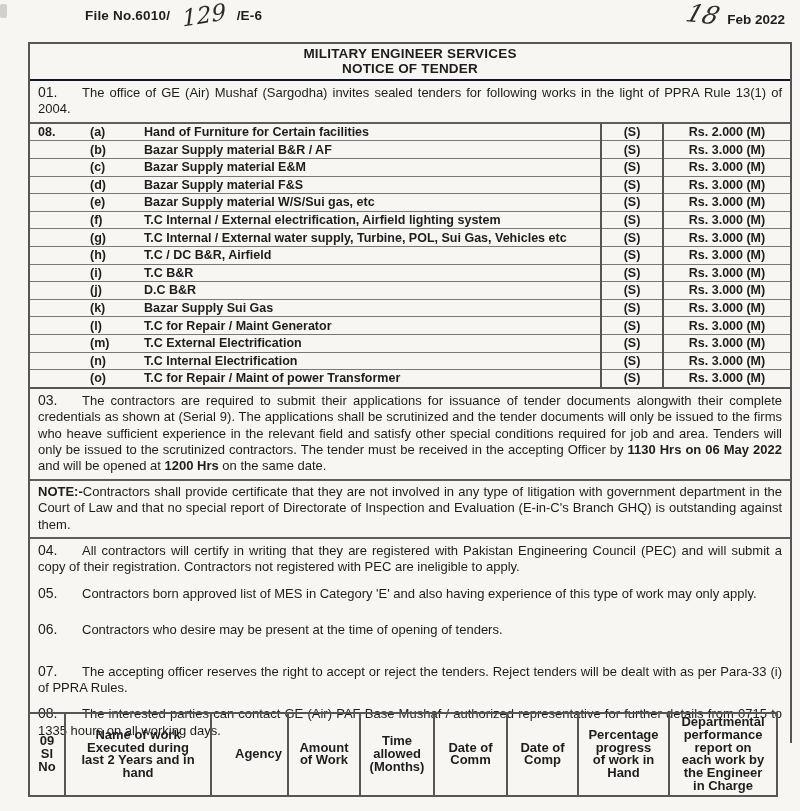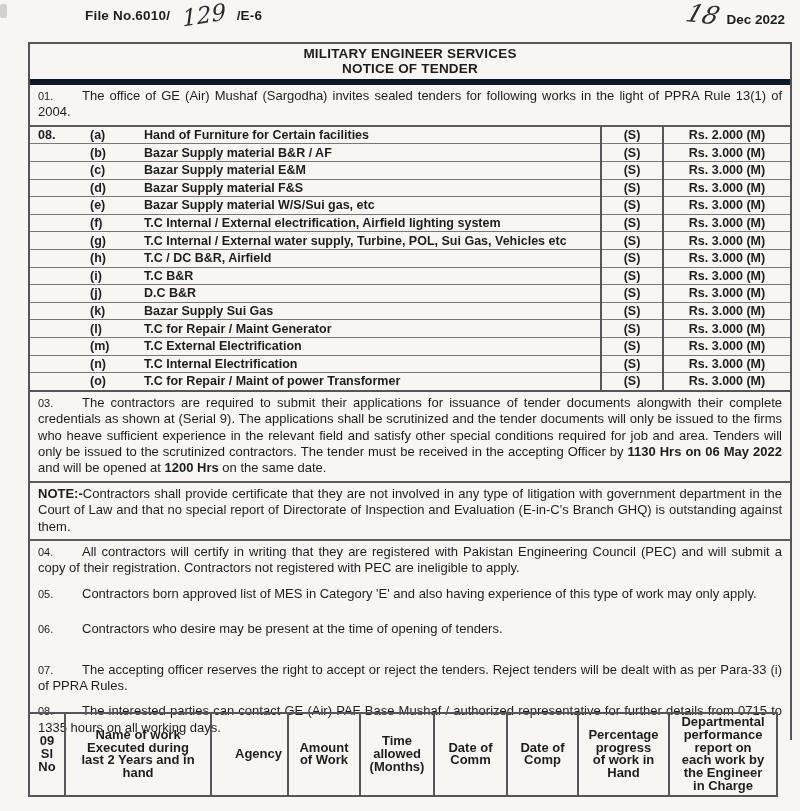--- a/index.html
+++ b/index.html
@@ -24,26 +24,26 @@
   .date-block{position:absolute;right:3px;top:0;display:flex;align-items:flex-start;}
   .date-block .handwrite{font-size:25px;transform:rotate(6deg) skewX(-12deg);margin:-6px 8px 0 0;}
   .date-text{font-weight:bold;font-size:13.5px;margin-top:4px;}
 
   
   .main-box{
     position:absolute;left:28px;top:42px;width:764px;
     border:2px solid #565656;border-bottom:none;
     box-sizing:border-box;background:transparent;
   }
-  .title-cell{border-bottom:6px solid #0f172a;text-align:center;padding:2px 0 3px 0;}
+  .title-cell{border-bottom:2px solid #0f172a;text-align:center;padding:2px 0 3px 0;}
   .title-org{font-weight:bold;font-size:13.5px;letter-spacing:.2px;}
   .title-sub{font-weight:bold;font-size:13.5px;letter-spacing:.2px;}
 
   .para{margin:0;padding:3px 8px 4px 8px;font-size:13px;line-height:16.4px;text-align:justify;}
-  .para .pnum{display:inline-block;min-width:44px;font-size:11px;}
+  .para .pnum{display:inline-block;min-width:44px;font-size:14px;}
   .cell-line{border-bottom:2px solid #5d5d5d;}
 
   
   table{border-collapse:collapse;}
   .works-table{width:100%;table-layout:fixed;}
   .works-table td{
     height:16.6px;padding:0 4px;font-size:12.5px;font-weight:bold;
     border-bottom:1.5px solid #787878;overflow:hidden;white-space:nowrap;
     vertical-align:middle;
   }
@@ -93,21 +93,21 @@
   <div class="scan-mark"></div>
 
   <div class="doc-header">
     <div class="file-no">
       <span>File No.6010/</span>
       <span class="handwrite">129</span>
       <span>/E-6</span>
     </div>
     <div class="date-block">
       <span class="handwrite">18</span>
-      <span class="date-text">Dec 2022</span>
+      <span class="date-text">Feb 2022</span>
     </div>
   </div>
 
   <div class="main-box">
 
     <div class="title-cell">
       <div class="title-org">MILITARY ENGINEER SERVICES</div>
       <div class="title-sub">NOTICE OF TENDER</div>
     </div>
 

